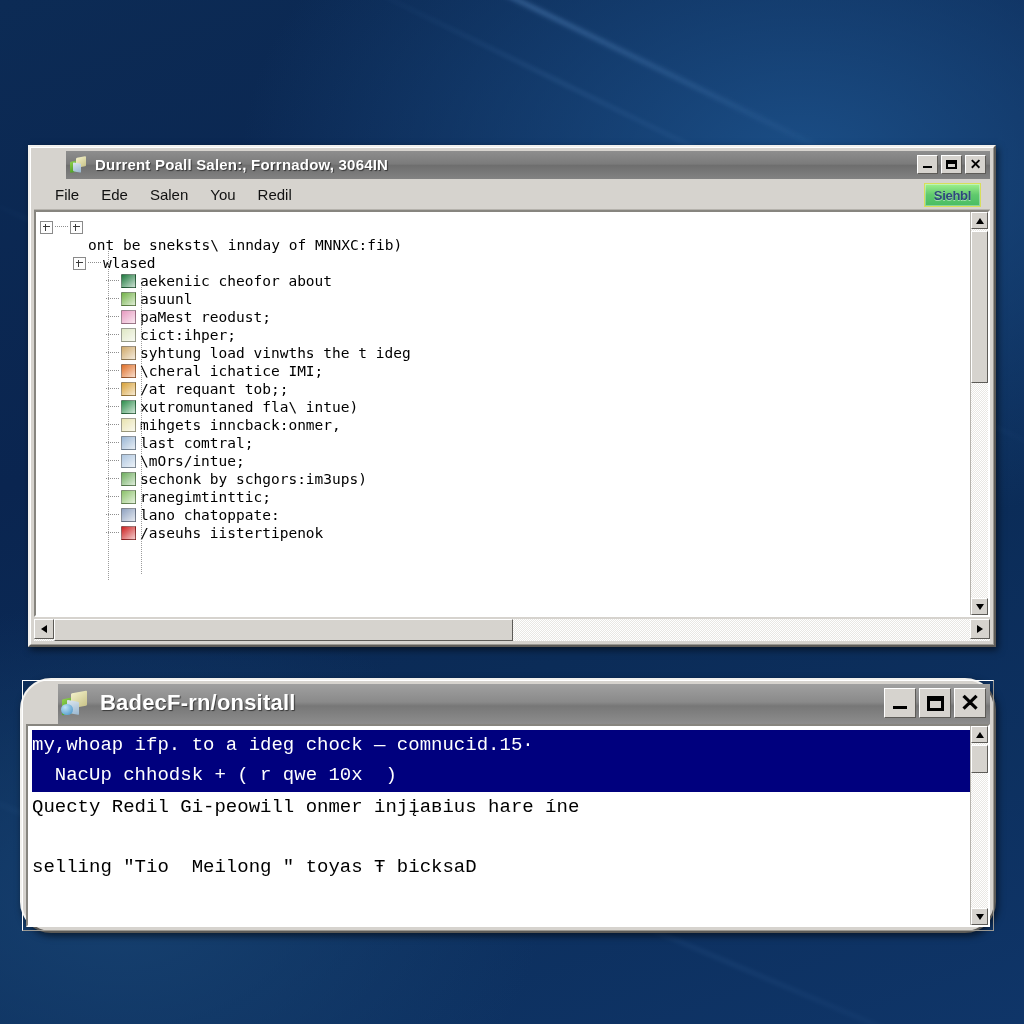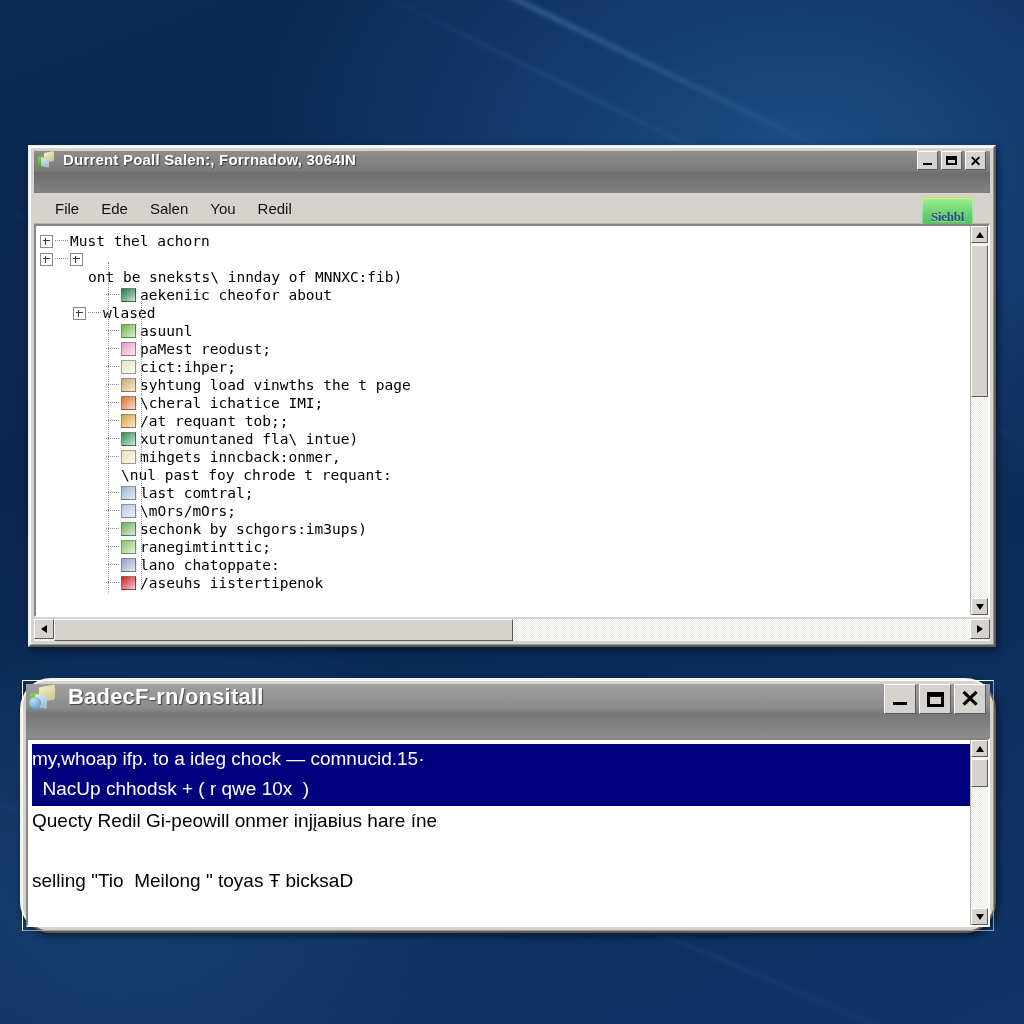--- a/index.html
+++ b/index.html
@@ -54,25 +54,26 @@
     border-bottom: 1px solid #9a9892;
     box-sizing: border-box;
     padding: 3px;
     display: flex; flex-direction: column;
   }
 
   
   .titlebar {
     height: 26px;
     flex: 0 0 auto;
-    display: flex; 
+    display: flex; align-items: center;
     background: linear-gradient(to bottom, #8e8e8e 0%, #7b7b7b 46%, #6e6e6e 52%, #828282 100%);
-    padding: 0 2px 16px 4px;
+    padding: 0 2px 2px 4px;
     color: #fff;
     user-select: none;
+    margin-left: 32px;
   }
   .titlebar.win2 {
     height: 38px;
     background: linear-gradient(to bottom, #a0a0a0 0%, #8a8a8a 45%, #777777 55%, #8d8d8d 100%);
   }
   .title-icon {
     width: 18px; height: 17px;
     margin-right: 7px;
     flex: 0 0 auto;
     position: relative;
@@ -131,33 +132,32 @@
   }
   .menu-item {
     font-size: 15px;
     color: #111;
     padding: 3px 11px;
     cursor: pointer;
     white-space: nowrap;
   }
   .menu-action-btn {
     position: absolute;
-    right: 16px; top: 4px;
+    right: 9px; top: 4px;
     height: 22px;
-    padding: 8px 9px;
+    padding: 0 9px;
     display: flex; align-items: center; justify-content: center;
     background: linear-gradient(to bottom, #9ff08b 0%, #5fc96d 50%, #49bd63 100%);
     border: 1px solid #d8de5a;
     box-shadow: inset 0 0 0 1px rgba(255,255,255,.35);
     font-size: 13px; font-weight: bold;
     color: #2e4a7a;
     text-shadow: 0 1px 0 rgba(255,255,255,.45);
     cursor: pointer;
     letter-spacing: -.3px;
-    font-family: Liberation Serif, serif;
   }
 
   
   .client {
     flex: 1 1 auto;
     position: relative;
     background: #ffffff;
     border-top: 2px solid #87857f;
     border-left: 2px solid #87857f;
     border-right: 2px solid #ffffff;
@@ -274,21 +274,21 @@
 
   
   .textarea-client {
     position: absolute; left: 0; top: 0; right: 18px; bottom: 0;
     padding: 4px 0 0 4px;
     box-sizing: border-box;
     overflow: hidden;
     background: #fff;
   }
   .tline {
-    font-family: Liberation Sans, sans-serif;
+    font-family: Liberation Mono, monospace;
     font-size: 19px;
     line-height: 30px;
     color: #000;
     white-space: pre;
   }
   .selblock {
     background: #00007e;
     color: #ffffff;
     display: block;
     margin: 0 0 0 0;
@@ -351,46 +351,40 @@
 
     <div class="client">
       <div class="treewrap">
         <div class="vline"></div>
         <div class="vline2"></div>
         <div id="tree-rows">
             <div class="trow">
               <span class="indent" style="width: 0px;"></span>
               <span class="plusbox"></span>
               <span class="dash"></span>
-              <span class="tlabel">Must thel achorn</span>
-            </div>
-            <div class="trow">
-              <span class="indent" style="width: 0px;"></span>
-              <span class="plusbox"></span>
-              <span class="dash"></span>
               <span class="plusbox"></span>
             </div>
             <div class="trow">
               <span class="indent" style="width: 33px;"></span>
               <span class="indent" style="width: 15px;"></span>
               <span class="tlabel">ont be sneksts\ innday of MNNXC:fib)</span>
             </div>
             <div class="trow">
+              <span class="indent" style="width: 33px;"></span>
+              <span class="plusbox"></span>
+              <span class="dash"></span>
+              <span class="tlabel">wlased</span>
+            </div>
+            <div class="trow">
               <span class="indent" style="width: 66px;"></span>
               <span class="dash"></span>
               <span class="ticon" style="background: linear-gradient(140deg, rgb(31, 122, 63) 0%, rgb(255, 255, 255) 130%);"></span>
               <span class="tlabel">aekeniic cheofor about</span>
             </div>
             <div class="trow">
-              <span class="indent" style="width: 33px;"></span>
-              <span class="plusbox"></span>
-              <span class="dash"></span>
-              <span class="tlabel">wlased</span>
-            </div>
-            <div class="trow">
               <span class="indent" style="width: 66px;"></span>
               <span class="dash"></span>
               <span class="ticon" style="background: linear-gradient(140deg, rgb(116, 179, 74) 0%, rgb(255, 255, 255) 130%);"></span>
               <span class="tlabel">asuunl</span>
             </div>
             <div class="trow">
               <span class="indent" style="width: 66px;"></span>
               <span class="dash"></span>
               <span class="ticon" style="background: linear-gradient(140deg, rgb(231, 154, 192) 0%, rgb(255, 255, 255) 130%);"></span>
               <span class="tlabel">paMest reodust;</span>
@@ -398,21 +392,21 @@
             <div class="trow">
               <span class="indent" style="width: 66px;"></span>
               <span class="dash"></span>
               <span class="ticon" style="background: linear-gradient(140deg, rgb(223, 231, 196) 0%, rgb(255, 255, 255) 130%);"></span>
               <span class="tlabel">cict:ihper;</span>
             </div>
             <div class="trow">
               <span class="indent" style="width: 66px;"></span>
               <span class="dash"></span>
               <span class="ticon" style="background: linear-gradient(140deg, rgb(207, 169, 106) 0%, rgb(255, 255, 255) 130%);"></span>
-              <span class="tlabel">syhtung load vinwths the t page</span>
+              <span class="tlabel">syhtung load vinwths the t ideg</span>
             </div>
             <div class="trow">
               <span class="indent" style="width: 66px;"></span>
               <span class="dash"></span>
               <span class="ticon" style="background: linear-gradient(140deg, rgb(224, 111, 40) 0%, rgb(255, 255, 255) 130%);"></span>
               <span class="tlabel">\cheral ichatice IMI;</span>
             </div>
             <div class="trow">
               <span class="indent" style="width: 66px;"></span>
               <span class="dash"></span>
@@ -426,34 +420,29 @@
               <span class="tlabel">xutromuntaned fla\ intue)</span>
             </div>
             <div class="trow">
               <span class="indent" style="width: 66px;"></span>
               <span class="dash"></span>
               <span class="ticon" style="background: linear-gradient(140deg, rgb(232, 227, 176) 0%, rgb(255, 255, 255) 130%);"></span>
               <span class="tlabel">mihgets inncback:onmer,</span>
             </div>
             <div class="trow">
               <span class="indent" style="width: 66px;"></span>
-              <span class="indent" style="width: 15px;"></span>
-              <span class="tlabel">\nul past foy chrode t requant:</span>
-            </div>
-            <div class="trow">
-              <span class="indent" style="width: 66px;"></span>
               <span class="dash"></span>
               <span class="ticon" style="background: linear-gradient(140deg, rgb(154, 182, 212) 0%, rgb(255, 255, 255) 130%);"></span>
               <span class="tlabel">last comtral;</span>
             </div>
             <div class="trow">
               <span class="indent" style="width: 66px;"></span>
               <span class="dash"></span>
               <span class="ticon" style="background: linear-gradient(140deg, rgb(174, 198, 224) 0%, rgb(255, 255, 255) 130%);"></span>
-              <span class="tlabel">\mOrs/mOrs;</span>
+              <span class="tlabel">\mOrs/intue;</span>
             </div>
             <div class="trow">
               <span class="indent" style="width: 66px;"></span>
               <span class="dash"></span>
               <span class="ticon" style="background: linear-gradient(140deg, rgb(111, 174, 95) 0%, rgb(255, 255, 255) 130%);"></span>
               <span class="tlabel">sechonk by schgors:im3ups)</span>
             </div>
             <div class="trow">
               <span class="indent" style="width: 66px;"></span>
               <span class="dash"></span>

